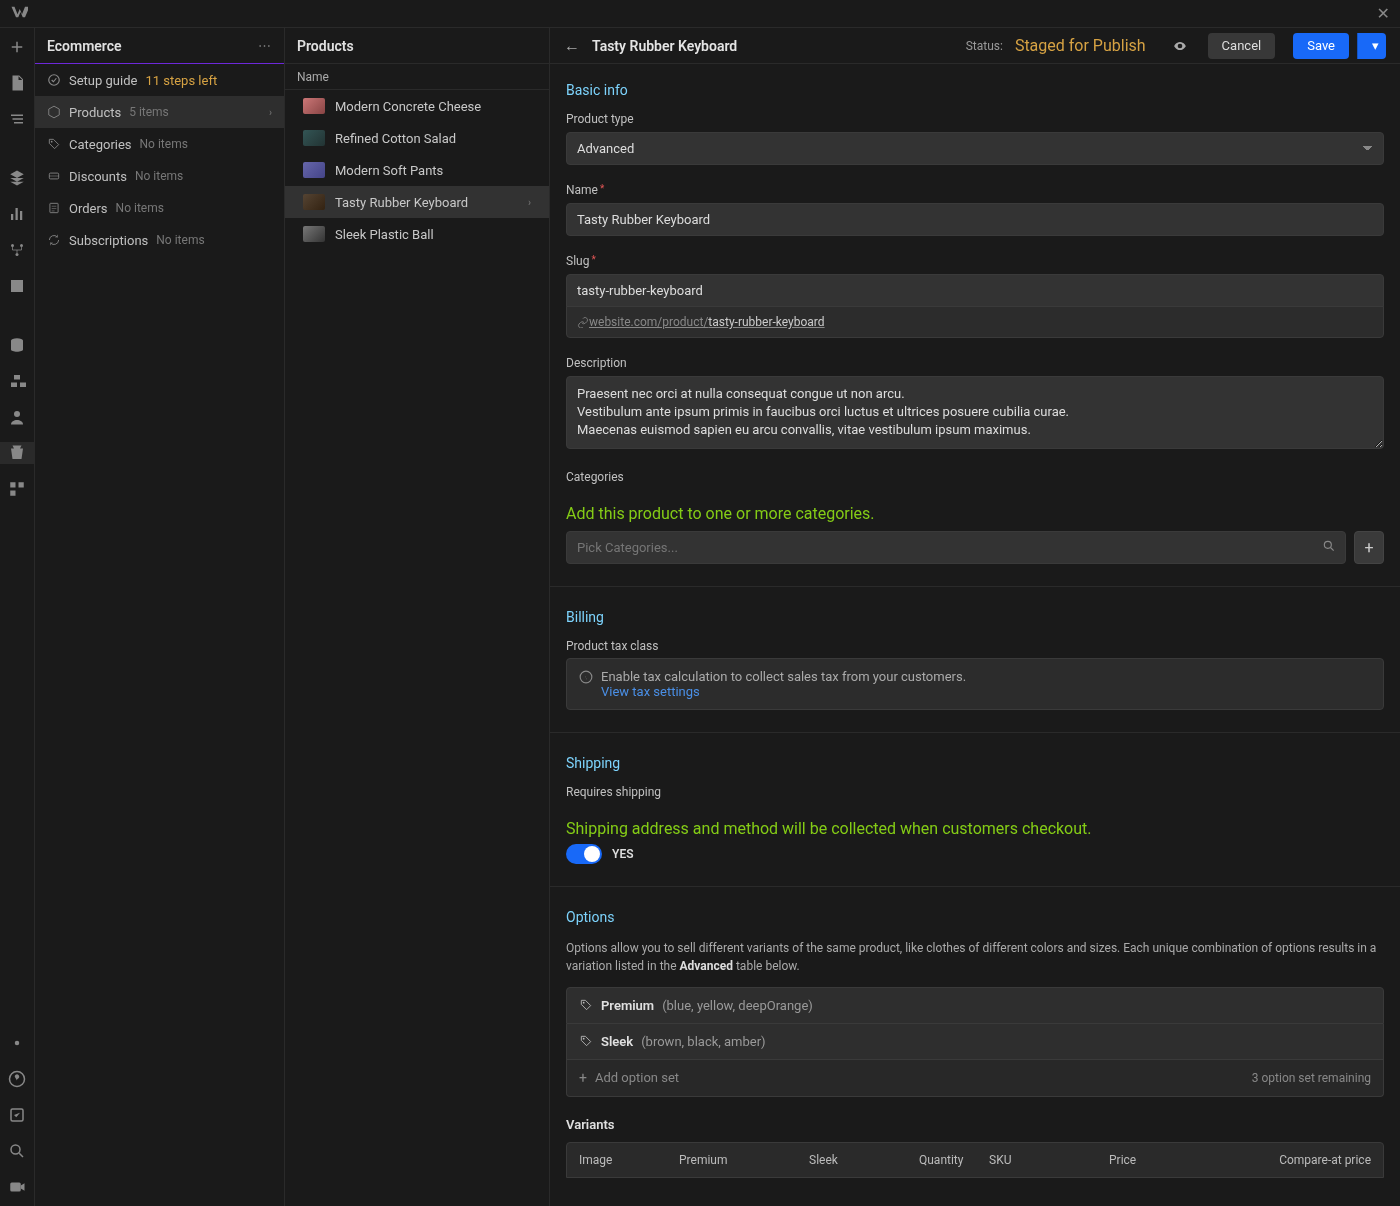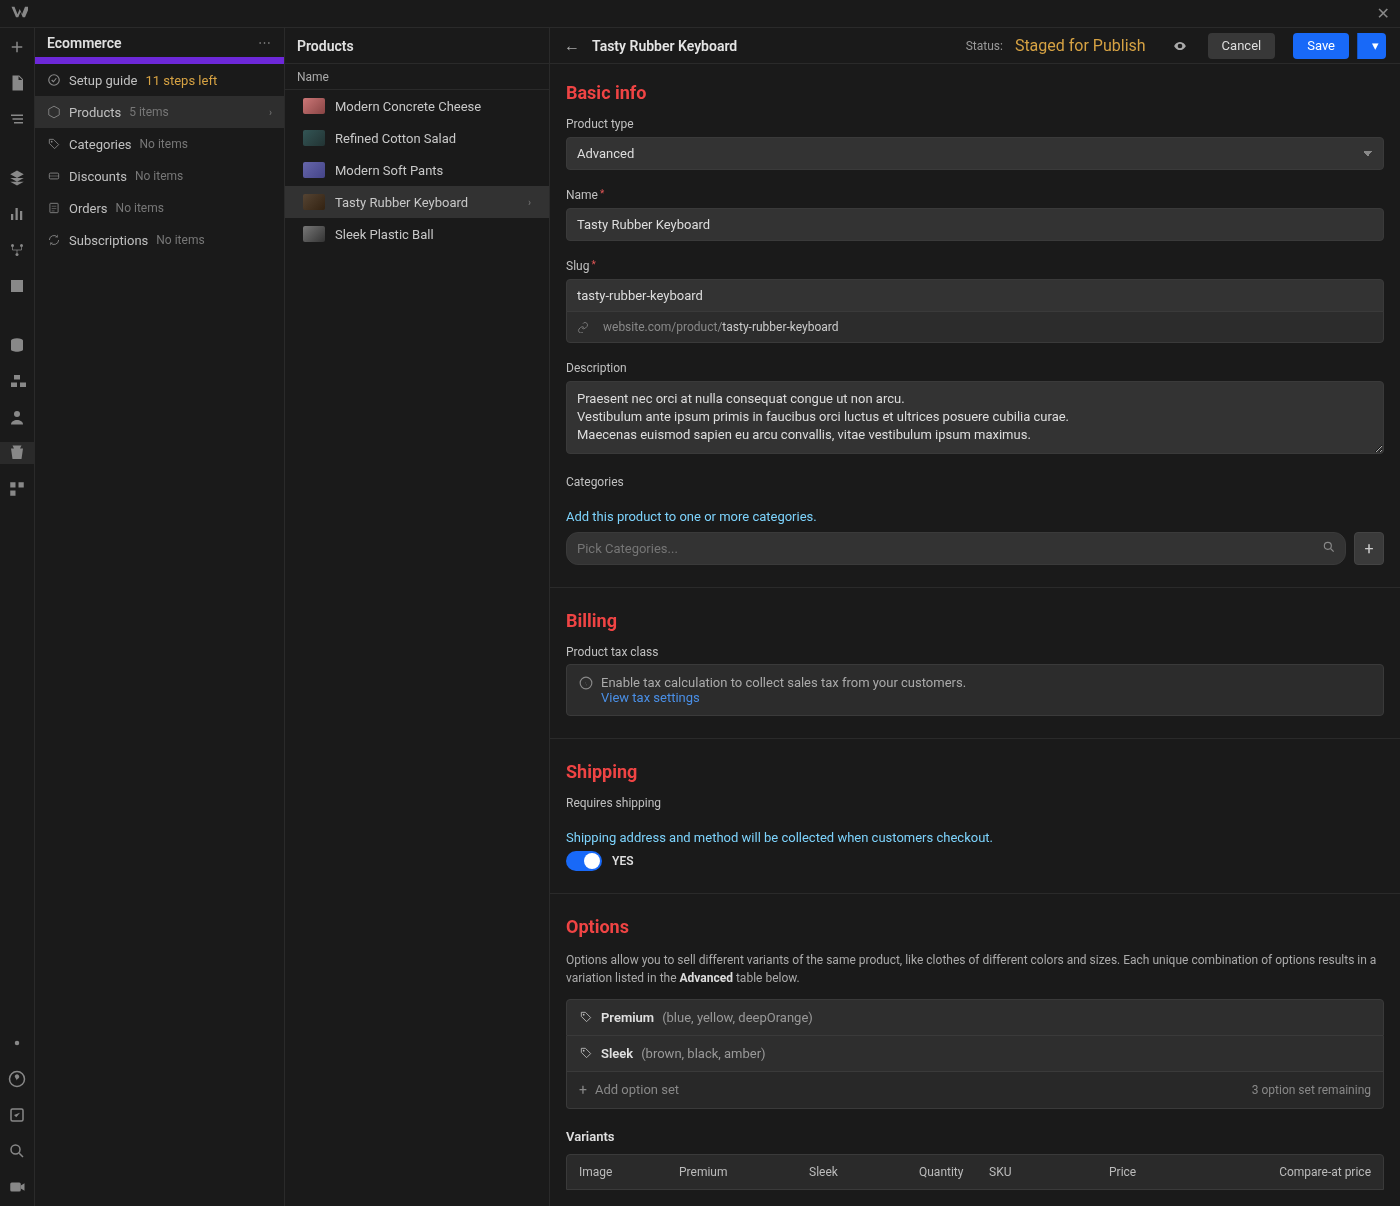--- a/index.html
+++ b/index.html
@@ -15,21 +15,21 @@
 
 .rail { width: 35px; background: #1a1a1a; border-right: 1px solid #2a2a2a; display: flex; flex-direction: column; justify-content: space-between; padding: 8px 0; }
 .rail-top, .rail-bottom { display: flex; flex-direction: column; align-items: center; gap: 14px; }
 .rail-icon { width: 18px; height: 18px; fill: #888; cursor: pointer; }
 .rail-sep { height: 1px; background: #2a2a2a; margin: 4px 6px; }
 .rail-item { display:flex; align-items:center; justify-content:center; width:100%; height:22px; }
 .rail-item.active { background:#2a2a2a; }
 
 
 .sidebar { width: 250px; border-right: 1px solid #2a2a2a; }
-.side-header { height: 36px; display: flex; align-items: center; justify-content: space-between; padding: 0 12px; border-bottom: 7px solid #6d28d9; }
+.side-header { height: 36px; display: flex; align-items: center; justify-content: space-between; padding: 0 12px; border-bottom: 1px solid #6d28d9; }
 .side-header h1 { font-size: 14px; font-weight: 600; color: #e0e0e0; }
 .dots { color: #888; letter-spacing: 1px; cursor: pointer; }
 .side-item { height: 32px; display: flex; align-items: center; padding: 0 12px; cursor: pointer; gap: 8px; color: #c0c0c0; }
 .side-item.active { background: #2e2e2e; }
 .side-icon { width: 14px; height: 14px; fill: #888; flex-shrink: 0; }
 .side-count { color: #777; font-size: 12px; }
 .side-chev { margin-left: auto; color: #777; font-size: 10px; }
 .steps-left { color: #d6a243; }
 
 
@@ -48,37 +48,37 @@
 .detail-title { font-size: 14px; font-weight: 600; color: #e5e5e5; flex: 1; }
 .status-label { color: #999; font-size: 12px; }
 .status-value { color: #d6a243; font-size: 16px; margin-right: 6px; }
 .eye-icon { width: 16px; height: 14px; fill: #aaa; cursor: pointer; margin: 0 8px; }
 .btn { height: 26px; padding: 0 14px; border-radius: 4px; border: none; font-size: 13px; cursor: pointer; }
 .btn-cancel { background: #383838; color: #ddd; margin-right: 6px; }
 .btn-save { background: #1869f8; color: #fff; }
 .btn-save-drop { background: #1869f8; color:#fff; width:18px; border-left:1px solid rgba(0,0,0,0.2); border-radius:0 4px 4px 0; margin-left:-4px;}
 
 .detail-body { padding: 18px 16px; }
-.section-title { font-size: 18px; font-weight: 700; color: #ef4444; margin-bottom: 14px; }
+.section-title { font-size: 14px; font-weight: 400; color: #7dd3fc; margin-bottom: 14px; }
 .field-label { font-size: 12px; color: #c0c0c0; margin-bottom: 6px; display: block; }
 .required::after { content: "*"; color: #e05555; margin-left: 2px; font-size: 10px; vertical-align: top; }
 .field-group { margin-bottom: 18px; }
 .select, .text-input, .textarea { width: 100%; background: #333333; border: 1px solid #3a3a3a; border-radius: 4px; padding: 8px 10px; color: #ddd; font-size: 13px; }
 .select { appearance: none; background-image: linear-gradient(45deg, transparent 50%, #888 50%), linear-gradient(135deg, #888 50%, transparent 50%); background-position: calc(100% - 15px) 13px, calc(100% - 10px) 13px; background-size: 5px 5px; background-repeat: no-repeat; }
 .textarea { resize: vertical; font-family: inherit; line-height: 1.4; }
 .info-box { background: #2c2c2c; border: 1px solid #3a3a3a; border-radius: 4px; padding: 10px 12px; display: flex; gap: 8px; align-items: flex-start; color: #aaa; margin-top: -1px; }
 .info-box .info-icon { width: 14px; height: 14px; fill: #888; flex-shrink: 0; margin-top: 1px; }
 .info-box a { color: #4a8fe6; text-decoration: none; }
-.slug-preview { background: #2c2c2c; border: 1px solid #3a3a3a; border-radius: 0 0 4px 4px; padding: 8px 10px; color: #888; font-size: 12px; display: flex; align-items: center; gap: 14px; margin-top:-1px;}
+.slug-preview { background: #2c2c2c; border: 1px solid #3a3a3a; border-radius: 0 0 4px 4px; padding: 8px 10px; color: #888; font-size: 12px; display: flex; align-items: center; gap: 0; margin-top:-1px;text-decoration:underline;}
 .slug-preview .link-icon { width:12px; height:12px; fill:#777;}
 .slug-preview .slug-bold { color: #ccc; }
-.field-hint { color: #7dd3fc; font-size: 13px; margin-top: 20px; }
+.field-hint { color: #84cc16; font-size: 16px; margin-top: 20px; }
 .cat-row { display: flex; gap: 8px; margin-top: 8px; }
 .cat-input-wrap { flex:1; position:relative; }
-.cat-input { width:100%; background:#333; border:1px solid #3a3a3a; border-radius:12px; padding:8px 10px; color:#84cc16; font-size:13px; }
+.cat-input { width:100%; background:#333; border:1px solid #3a3a3a; border-radius:4px; padding:8px 10px; color:#84cc16; font-size:13px; }
 .cat-search-icon { position:absolute; right:10px; top:8px; width:14px; height:14px; fill:#888; }
 .cat-add-btn { width:30px; background:#3a3a3a; border:1px solid #444; border-radius:4px; color:#ccc; font-size:16px; cursor:pointer; }
 
 .section-divider { height: 1px; background: #2a2a2a; margin: 22px -16px; }
 
 .toggle-row { display:flex; align-items:center; gap:10px; margin-top:6px; }
 .toggle { width:36px; height:20px; background:#1869f8; border-radius:10px; position:relative; cursor:pointer; }
 .toggle::after { content:""; position:absolute; right:2px; top:2px; width:16px; height:16px; background:#fff; border-radius:50%; }
 .toggle-label { font-size:12px; color:#ddd; font-weight:600; }
 

